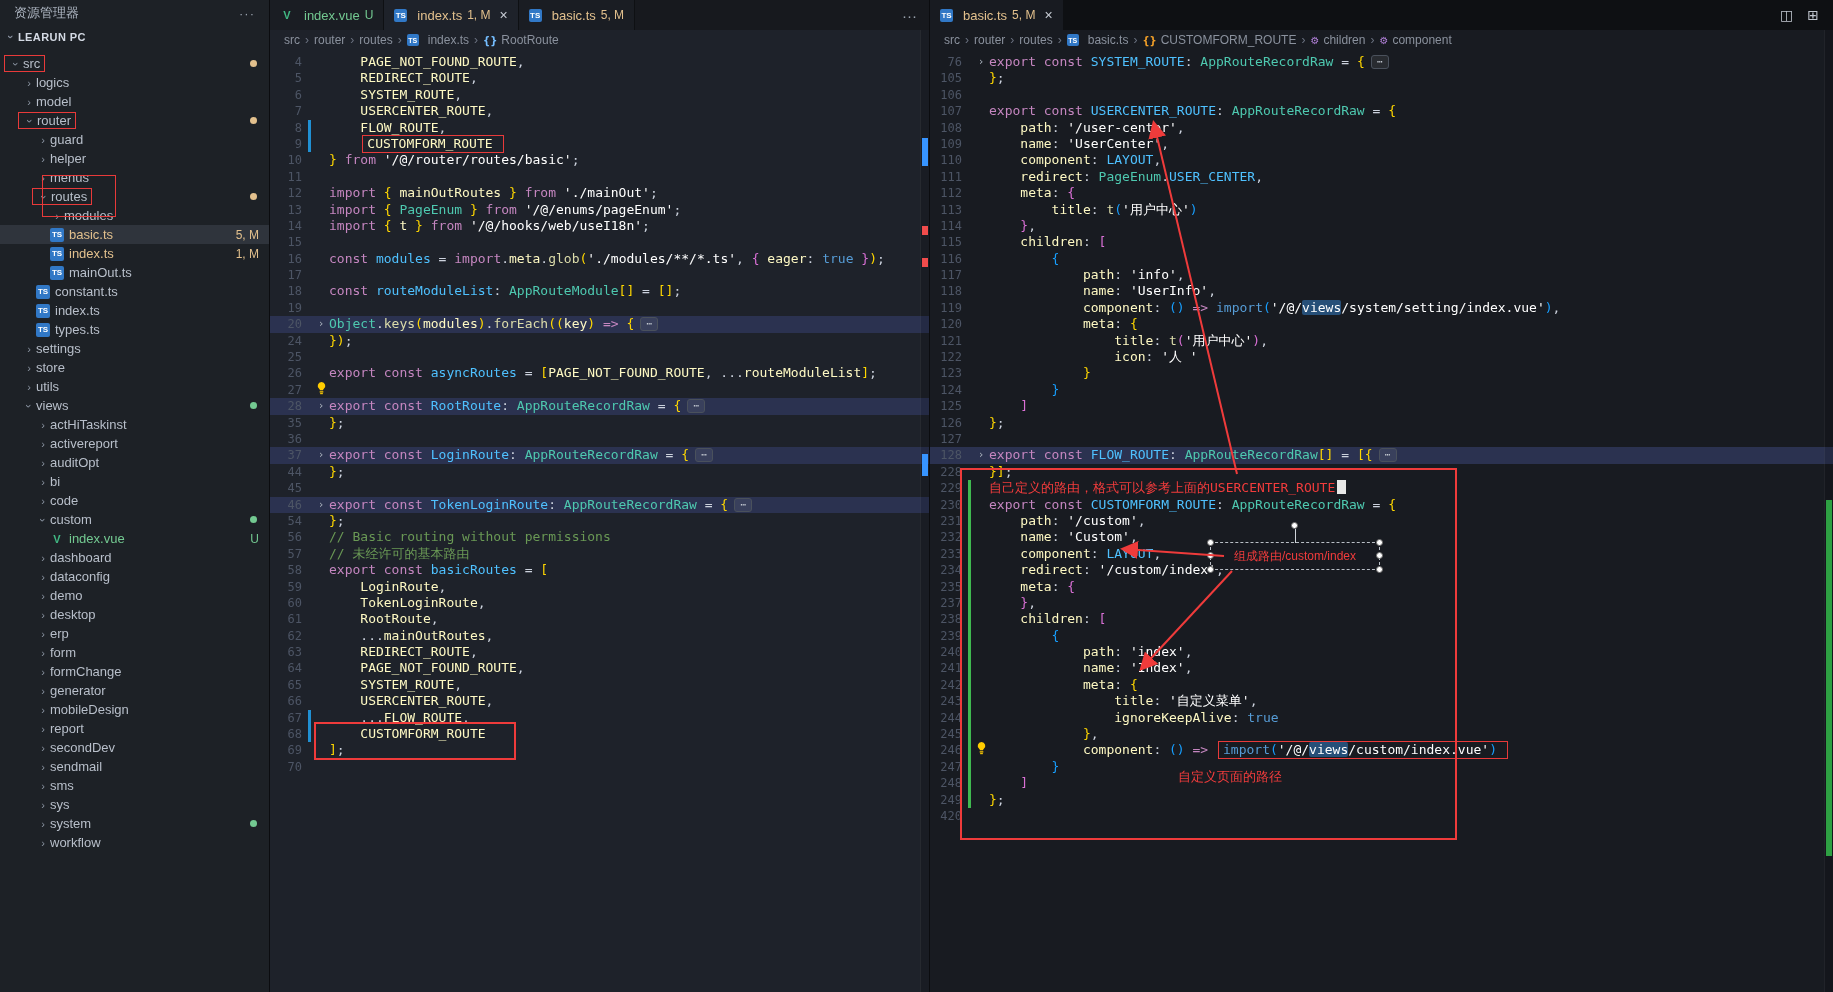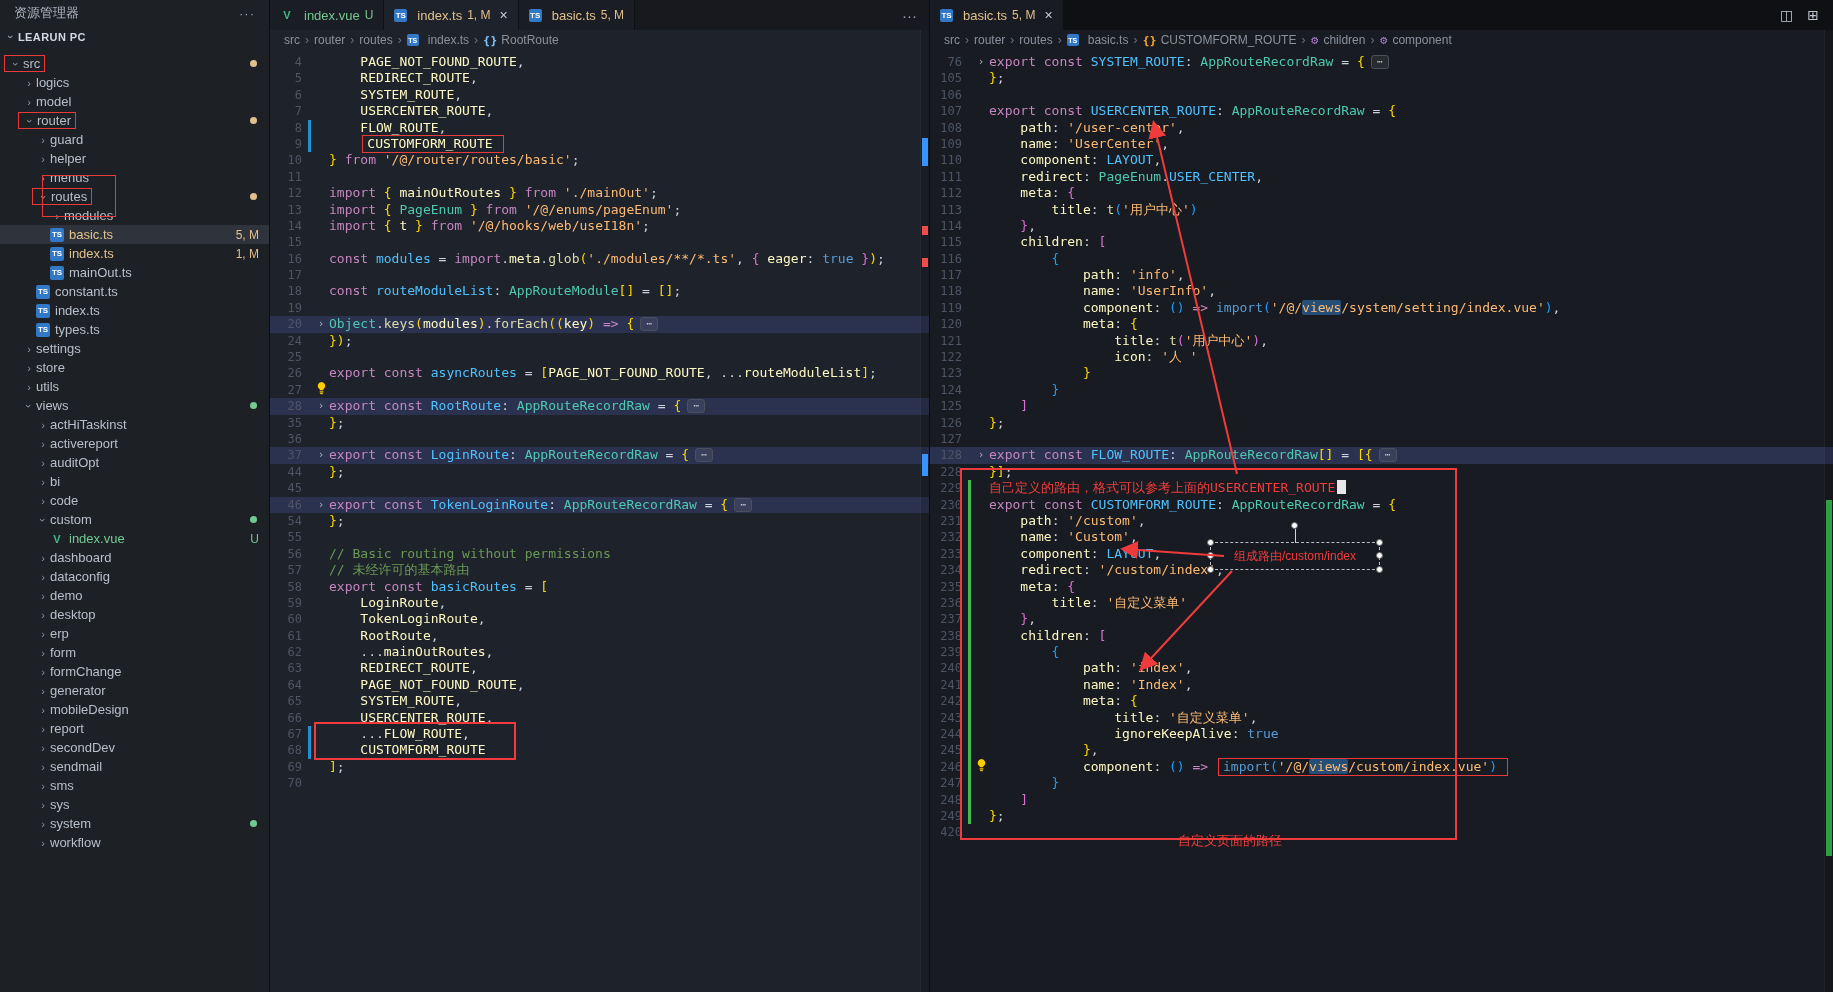--- a/index.html
+++ b/index.html
@@ -56,21 +56,21 @@
 .lines{position:relative;padding-top:4px;flex:1;font-family:"DejaVu Sans Mono",monospace;font-size:13px;z-index:1}
 .line{height:16.4px;line-height:16.4px;display:flex;white-space:pre}
 .line.hl{background:#2b3250}
 .ln{width:38px;flex:none;text-align:right;color:#4d5565;padding-right:6px;font-size:12px}
 .git{width:3px;flex:none;margin-right:2px}
 .git-blue{background:#2090d3}
 .git-green{background:#3fb950}
 .glyph{width:16px;flex:none;text-align:center;color:#aab2bd;font-size:11px}
 .codetxt{flex:1;color:#cdd3de}
 .tk.k{color:#c586c0}.tk.d{color:#4fc1ff}.tk.v{color:#fef9c3}.tk.t{color:#4ec9b0}
-.tk.s{color:#fdba74}.tk.f{color:#dcdcaa}.tk.c{color:#6a9955}.tk.p{color:#cdd3de}
+.tk.s{color:#ffffff}.tk.f{color:#dcdcaa}.tk.c{color:#6a9955}.tk.p{color:#cdd3de}
 .tk.b{color:#569cd6}.tk.g{color:#ffd700}.tk.m{color:#da70d6}.tk.u{color:#179fff}
 .tk.red{color:#f23c3c}
 .tk.sel{background:#264f78;border-radius:2px}
 .tk.cur{display:inline-block;width:9px;height:14px;background:#e8e8e8;vertical-align:-2px;margin-left:2px;overflow:hidden}
 .folddots{display:inline-block;margin-left:6px;padding:0 5px;border:1px solid #4a515c;border-radius:3px;background:rgba(255,255,255,.07);color:#c2c8d0;font-size:10px;line-height:12px;vertical-align:1px;cursor:pointer}
 .redframe{border:1.5px solid #e83a3a;padding:0 10px 1px 4px;margin:0 2px}
 
 .ruler{position:absolute;top:30px;right:0;width:9px;bottom:0;background:rgba(0,0,0,.15);border-left:1px solid rgba(255,255,255,.06);z-index:4}
 .rmark{position:absolute;left:1px;right:1px}
 
@@ -436,21 +436,20 @@
               <rect x="4.5" y="12" width="3" height="1.2" fill="#fc0"></rect>
             </svg></span><span class="codetxt"></span></div>
         <div class="line hl"><span class="ln">28</span><span class="git"></span><span class="glyph">›</span><span class="codetxt"><span class="tk k">export const </span><span class="tk d">RootRoute</span><span class="tk p">: </span><span class="tk t">AppRouteRecordRaw</span><span class="tk p"> = </span><span class="tk g">{</span><span class="folddots">⋯</span></span></div>
         <div class="line"><span class="ln">35</span><span class="git"></span><span class="glyph"></span><span class="codetxt"><span class="tk g">}</span><span class="tk p">;</span></span></div>
         <div class="line"><span class="ln">36</span><span class="git"></span><span class="glyph"></span><span class="codetxt"></span></div>
         <div class="line hl"><span class="ln">37</span><span class="git"></span><span class="glyph">›</span><span class="codetxt"><span class="tk k">export const </span><span class="tk d">LoginRoute</span><span class="tk p">: </span><span class="tk t">AppRouteRecordRaw</span><span class="tk p"> = </span><span class="tk g">{</span><span class="folddots">⋯</span></span></div>
         <div class="line"><span class="ln">44</span><span class="git"></span><span class="glyph"></span><span class="codetxt"><span class="tk g">}</span><span class="tk p">;</span></span></div>
         <div class="line"><span class="ln">45</span><span class="git"></span><span class="glyph"></span><span class="codetxt"></span></div>
         <div class="line hl"><span class="ln">46</span><span class="git"></span><span class="glyph">›</span><span class="codetxt"><span class="tk k">export const </span><span class="tk d">TokenLoginRoute</span><span class="tk p">: </span><span class="tk t">AppRouteRecordRaw</span><span class="tk p"> = </span><span class="tk g">{</span><span class="folddots">⋯</span></span></div>
         <div class="line"><span class="ln">54</span><span class="git"></span><span class="glyph"></span><span class="codetxt"><span class="tk g">}</span><span class="tk p">;</span></span></div>
-        <div class="line"><span class="ln">55</span><span class="git"></span><span class="glyph"></span><span class="codetxt"></span></div>
         <div class="line"><span class="ln">56</span><span class="git"></span><span class="glyph"></span><span class="codetxt"><span class="tk c">// Basic routing without permissions</span></span></div>
         <div class="line"><span class="ln">57</span><span class="git"></span><span class="glyph"></span><span class="codetxt"><span class="tk c">// 未经许可的基本路由</span></span></div>
         <div class="line"><span class="ln">58</span><span class="git"></span><span class="glyph"></span><span class="codetxt"><span class="tk k">export const </span><span class="tk d">basicRoutes</span><span class="tk p"> = </span><span class="tk g">[</span></span></div>
         <div class="line"><span class="ln">59</span><span class="git"></span><span class="glyph"></span><span class="codetxt"><span class="tk v">    LoginRoute</span><span class="tk p">,</span></span></div>
         <div class="line"><span class="ln">60</span><span class="git"></span><span class="glyph"></span><span class="codetxt"><span class="tk v">    TokenLoginRoute</span><span class="tk p">,</span></span></div>
         <div class="line"><span class="ln">61</span><span class="git"></span><span class="glyph"></span><span class="codetxt"><span class="tk v">    RootRoute</span><span class="tk p">,</span></span></div>
         <div class="line"><span class="ln">62</span><span class="git"></span><span class="glyph"></span><span class="codetxt"><span class="tk p">    ...</span><span class="tk v">mainOutRoutes</span><span class="tk p">,</span></span></div>
         <div class="line"><span class="ln">63</span><span class="git"></span><span class="glyph"></span><span class="codetxt"><span class="tk v">    REDIRECT_ROUTE</span><span class="tk p">,</span></span></div>
         <div class="line"><span class="ln">64</span><span class="git"></span><span class="glyph"></span><span class="codetxt"><span class="tk v">    PAGE_NOT_FOUND_ROUTE</span><span class="tk p">,</span></span></div>
         <div class="line"><span class="ln">65</span><span class="git"></span><span class="glyph"></span><span class="codetxt"><span class="tk v">    SYSTEM_ROUTE</span><span class="tk p">,</span></span></div>
@@ -545,21 +544,20 @@
         <div class="line"><span class="ln">127</span><span class="git"></span><span class="glyph"></span><span class="codetxt"></span></div>
         <div class="line hl"><span class="ln">128</span><span class="git"></span><span class="glyph">›</span><span class="codetxt"><span class="tk k">export const </span><span class="tk d">FLOW_ROUTE</span><span class="tk p">: </span><span class="tk t">AppRouteRecordRaw</span><span class="tk g">[]</span><span class="tk p"> = </span><span class="tk g">[{</span><span class="folddots">⋯</span></span></div>
         <div class="line"><span class="ln">228</span><span class="git"></span><span class="glyph"></span><span class="codetxt"><span class="tk g">}]</span><span class="tk p">;</span></span></div>
         <div class="line"><span class="ln">229</span><span class="git git-green"></span><span class="glyph"></span><span class="codetxt"><span class="tk red">自己定义的路由，格式可以参考上面的USERCENTER_ROUTE</span><span class="tk cur"> </span></span></div>
         <div class="line"><span class="ln">230</span><span class="git git-green"></span><span class="glyph"></span><span class="codetxt"><span class="tk k">export const </span><span class="tk d">CUSTOMFORM_ROUTE</span><span class="tk p">: </span><span class="tk t">AppRouteRecordRaw</span><span class="tk p"> = </span><span class="tk g">{</span></span></div>
         <div class="line"><span class="ln">231</span><span class="git git-green"></span><span class="glyph"></span><span class="codetxt"><span class="tk v">    path</span><span class="tk p">: </span><span class="tk s">'/custom'</span><span class="tk p">,</span></span></div>
         <div class="line"><span class="ln">232</span><span class="git git-green"></span><span class="glyph"></span><span class="codetxt"><span class="tk v">    name</span><span class="tk p">: </span><span class="tk s">'Custom'</span><span class="tk p">,</span></span></div>
         <div class="line"><span class="ln">233</span><span class="git git-green"></span><span class="glyph"></span><span class="codetxt"><span class="tk v">    component</span><span class="tk p">: </span><span class="tk d">LAYOUT</span><span class="tk p">,</span></span></div>
         <div class="line"><span class="ln">234</span><span class="git git-green"></span><span class="glyph"></span><span class="codetxt"><span class="tk v">    redirect</span><span class="tk p">: </span><span class="tk s">'/custom/index'</span><span class="tk p">,</span></span></div>
         <div class="line"><span class="ln">235</span><span class="git git-green"></span><span class="glyph"></span><span class="codetxt"><span class="tk v">    meta</span><span class="tk p">: </span><span class="tk m">{</span></span></div>
-        <div class="line"><span class="ln">236</span><span class="git git-green"></span><span class="glyph"></span><span class="codetxt"><span class="tk v">        title</span><span class="tk p">: </span><span class="tk s">'自定义菜单'</span></span></div>
         <div class="line"><span class="ln">237</span><span class="git git-green"></span><span class="glyph"></span><span class="codetxt"><span class="tk m">    }</span><span class="tk p">,</span></span></div>
         <div class="line"><span class="ln">238</span><span class="git git-green"></span><span class="glyph"></span><span class="codetxt"><span class="tk v">    children</span><span class="tk p">: </span><span class="tk m">[</span></span></div>
         <div class="line"><span class="ln">239</span><span class="git git-green"></span><span class="glyph"></span><span class="codetxt"><span class="tk u">        {</span></span></div>
         <div class="line"><span class="ln">240</span><span class="git git-green"></span><span class="glyph"></span><span class="codetxt"><span class="tk v">            path</span><span class="tk p">: </span><span class="tk s">'index'</span><span class="tk p">,</span></span></div>
         <div class="line"><span class="ln">241</span><span class="git git-green"></span><span class="glyph"></span><span class="codetxt"><span class="tk v">            name</span><span class="tk p">: </span><span class="tk s">'Index'</span><span class="tk p">,</span></span></div>
         <div class="line"><span class="ln">242</span><span class="git git-green"></span><span class="glyph"></span><span class="codetxt"><span class="tk v">            meta</span><span class="tk p">: </span><span class="tk g">{</span></span></div>
         <div class="line"><span class="ln">243</span><span class="git git-green"></span><span class="glyph"></span><span class="codetxt"><span class="tk v">                title</span><span class="tk p">: </span><span class="tk s">'自定义菜单'</span><span class="tk p">,</span></span></div>
         <div class="line"><span class="ln">244</span><span class="git git-green"></span><span class="glyph"></span><span class="codetxt"><span class="tk v">                ignoreKeepAlive</span><span class="tk p">: </span><span class="tk b">true</span></span></div>
         <div class="line"><span class="ln">245</span><span class="git git-green"></span><span class="glyph"></span><span class="codetxt"><span class="tk g">            }</span><span class="tk p">,</span></span></div>
         <div class="line"><span class="ln">246</span><span class="git git-green"></span><span class="glyph"><svg width="11" height="13" viewBox="0 0 12 14">
@@ -580,21 +578,21 @@
       <span class="rot-line"></span>
       <span class="hd h-rot"></span>
       <span class="hd h-nw"></span>
       <span class="hd h-ne"></span>
       <span class="hd h-sw"></span>
       <span class="hd h-se"></span>
       <span class="hd h-w"></span>
       <span class="hd h-e"></span>
     </div>
 
-    <div class="anno-path-label" style="left:248px;top:832px">自定义页面的路径</div>
+    <div class="anno-path-label" style="left:248px;top:768px">自定义页面的路径</div>
 
     <svg class="arrows" width="903" height="992" viewBox="0 0 903 992">
       <defs>
         <marker id="ah" markerWidth="9" markerHeight="9" refX="7" refY="4.5" orient="auto">
           <path d="M0,0 L9,4.5 L0,9 z" fill="#ef3b3b"></path>
         </marker>
       </defs>
       <line x1="307" y1="474" x2="224" y2="124" stroke="#ef3b3b" stroke-width="2" marker-end="url(#ah)"></line>
       <line x1="294" y1="556" x2="194" y2="549" stroke="#ef3b3b" stroke-width="2" marker-end="url(#ah)"></line>
       <line x1="302" y1="571" x2="212" y2="668" stroke="#ef3b3b" stroke-width="2" marker-end="url(#ah)"></line>

